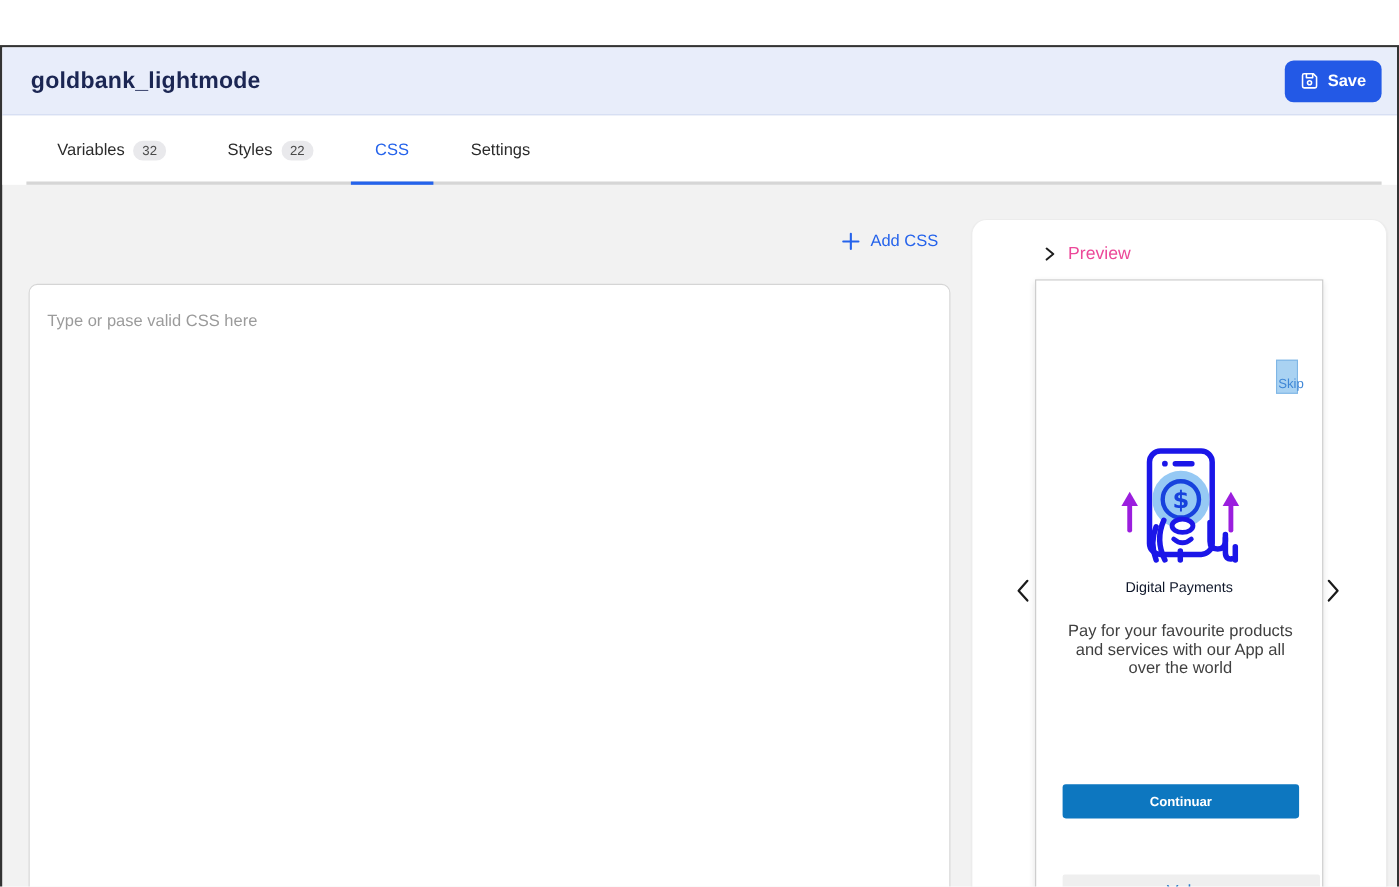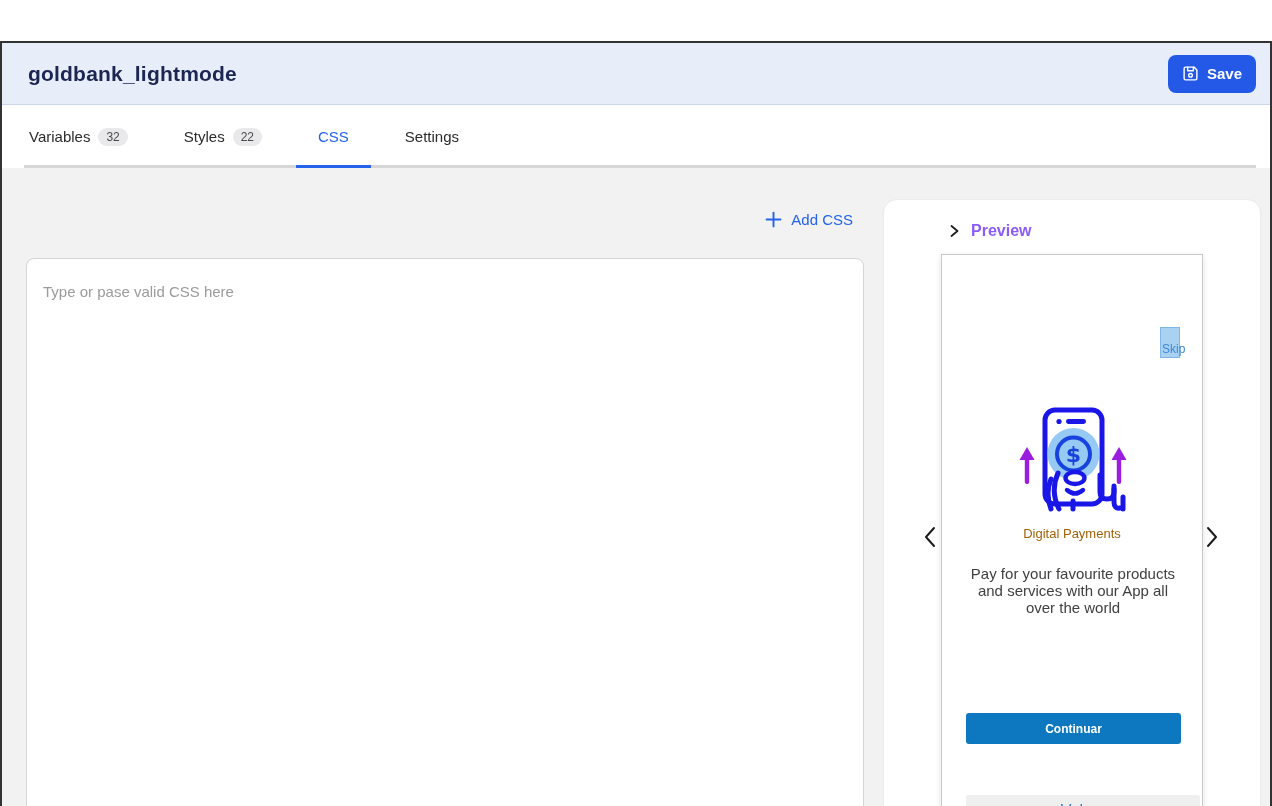--- a/index.html
+++ b/index.html
@@ -22,21 +22,21 @@
     display:flex; align-items:center; gap:8px;
     background:#2359e6; color:#fff; border:none; border-radius:8px;
     height:38px; padding:0 14px; font-size:15px; font-weight:600; cursor:pointer;
     font-family:inherit;
   }
 
   
   .tabbar {
     position:absolute; left:0; top:62px; right:0; height:63px;
     background:#fff; display:flex; align-items:center;
-    padding-left:27px; gap:56px;
+    padding-left:50px; gap:56px;
   }
   .tabbar::after {
     content:""; position:absolute; left:22px; right:14px; bottom:0; height:3px;
     background:#d6d6d6;
   }
   .tab {
     position:relative; height:100%; display:flex; align-items:center; gap:8px;
     font-size:15px; color:#2b2b2b; cursor:pointer; z-index:1;
   }
   .tab .badge {
@@ -64,21 +64,21 @@
   .css-area::placeholder { color:#9b9b9b; }
 
   
   .preview-panel {
     position:absolute; left:881px; top:156px; width:378px; height:637px;
     background:#fff; border:1px solid #ececec; border-radius:14px;
     box-shadow:0 1px 2px rgba(0,0,0,.04);
   }
   .preview-head {
     position:absolute; left:64px; top:22px; display:flex; align-items:center; gap:10px;
-    font-size:16px; font-weight:700; color:#8b5cf6;
+    font-size:16px; font-weight:400; color:#ec4899;
   }
   .carousel-arrow { position:absolute; cursor:pointer; width:16px; height:24px; }
   .arrow-left  { left:38px;  top:325px; }
   .arrow-right { right:40px; top:325px; }
 
   .phone-card {
     position:absolute; left:57px; top:54px; width:262px; height:566px;
     background:#fff; border:1px solid #c9c9c9;
     box-shadow:0 2px 6px rgba(0,0,0,.12);
   }
@@ -86,21 +86,21 @@
   .skip-hl {
     position:absolute; left:0; top:0; width:20px; height:31px;
     background:#a9d2f2; border:1px solid #7fb6e5;
   }
   .skip-label {
     position:absolute; left:2px; top:15px; font-size:12px; color:#3f87d6;
   }
   .illustration { position:absolute; left:71px; top:150px; width:120px; height:108px; }
   .slide-heading {
     position:absolute; left:0; top:271px; width:100%;
-    text-align:center; font-size:13px; color:#a16207;
+    text-align:center; font-size:13px; color:#0f172a;
   }
   .slide-desc {
     position:absolute; left:28px; top:310px; width:206px;
     text-align:center; font-size:15px; line-height:17px; color:#404040;
   }
   .btn-primary {
     position:absolute; left:24px; top:458px; width:215px; height:31px;
     background:#0d77c0; color:#fff; border:none; border-radius:3px;
     font-size:12px; font-weight:700; cursor:pointer; font-family:inherit;
   }

